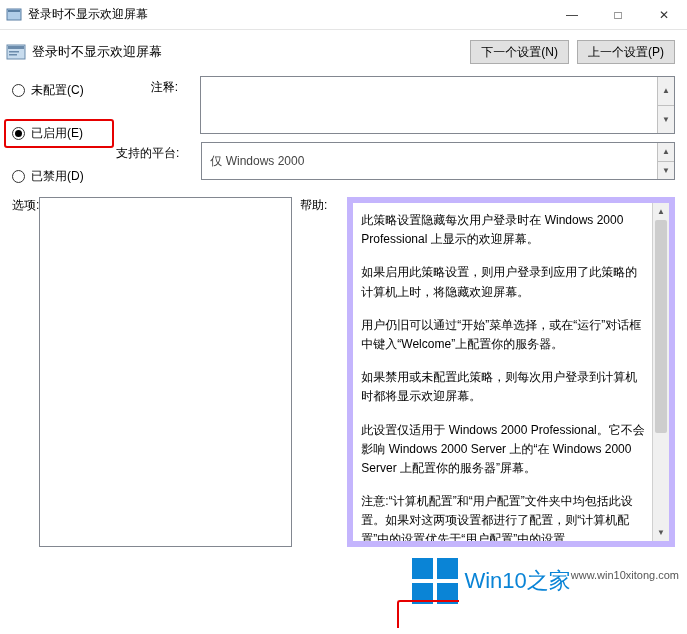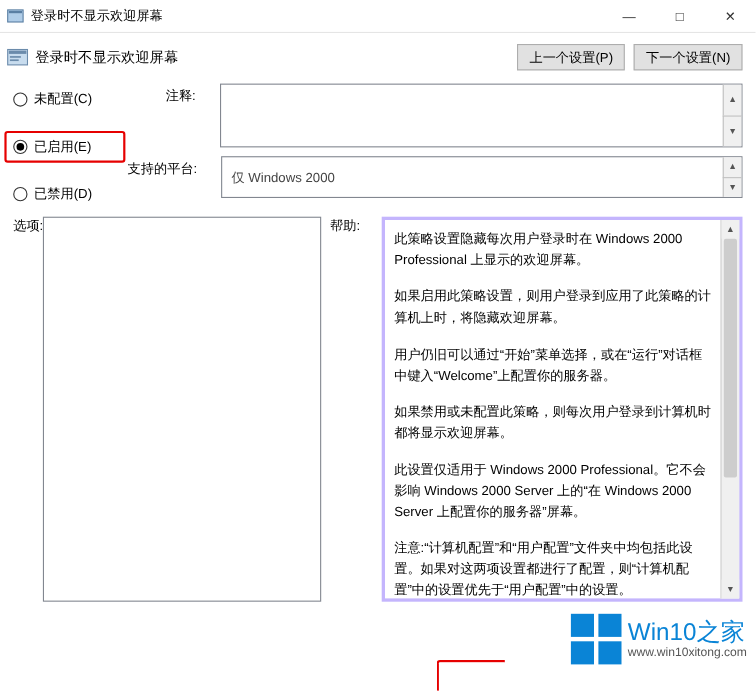--- a/index.html
+++ b/index.html
@@ -161,21 +161,21 @@
     height: 350px;
   }
   .help-pane {
     flex: 1;
     display: flex;
     flex-direction: row;
     gap: 20px;
   }
   .help-box {
     flex: 1;
-    border: 3px solid #c4b5fd;
+    border: 6px solid #c4b5fd;
     background: #fff;
     height: 350px;
     position: relative;
   }
   .help-content {
     padding: 8px 22px 8px 8px;
     font-size: 12px;
     line-height: 1.6;
     color: #000;
     height: 100%;
@@ -215,21 +215,21 @@
     position: absolute;
     right: 8px;
     bottom: 30px;
     display: flex;
     align-items: center;
     gap: 6px;
     pointer-events: none;
   }
   .winlogo { width: 46px; height: 46px; display: grid; grid-template-columns: 1fr 1fr; grid-template-rows: 1fr 1fr; gap: 4px; }
   .winlogo div { background: #0a84d6; }
-  .wm-text { display: flex; flex-direction: column; line-height: 1.1; }
+  .wm-text { display: flex; flex-direction: row; line-height: 1.1; }
   .wm-main { font-size: 22px; color: #0a84d6; font-weight: 500; }
   .wm-sub { font-size: 11px; color: #555; }
 
   .red-corner {
     position: absolute;
     right: 228px;
     bottom: 6px;
     width: 62px;
     height: 28px;
     border: 2px solid #e60000;
@@ -259,22 +259,22 @@
 <div class="header-row">
   <span class="hdr-icon">
     <svg width="20" height="20" viewBox="0 0 20 20">
         <rect x="1" y="3" width="18" height="14" fill="#c8dcee" stroke="#6b8bab"></rect>
         <rect x="2" y="4" width="16" height="3" fill="#6b8bab"></rect>
         <rect x="3" y="9" width="10" height="1.5" fill="#6b8bab"></rect>
         <rect x="3" y="12" width="8" height="1.5" fill="#6b8bab"></rect>
       </svg>
   </span>
   <span class="hdr-title">登录时不显示欢迎屏幕</span>
+  <button class="nav-btn"><span>下一个设置(N)</span></button>
   <button class="nav-btn"><span>上一个设置(P)</span></button>
-  <button class="nav-btn"><span>下一个设置(N)</span></button>
 </div>
 
 <div class="config-area">
   <div class="radios">
     <label class="radio">
       <span class="radio-input"></span>
       <span>未配置(C)</span>
     </label>
     <div class="highlight-red">
       <label class="radio">

